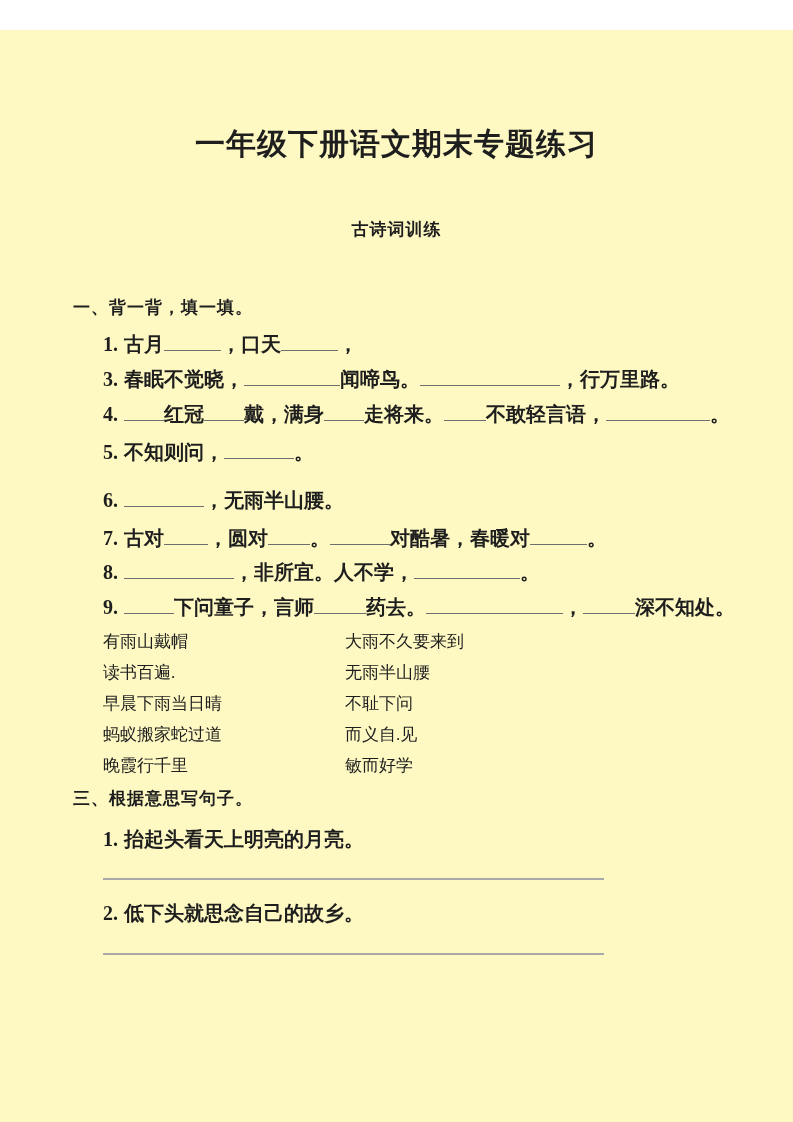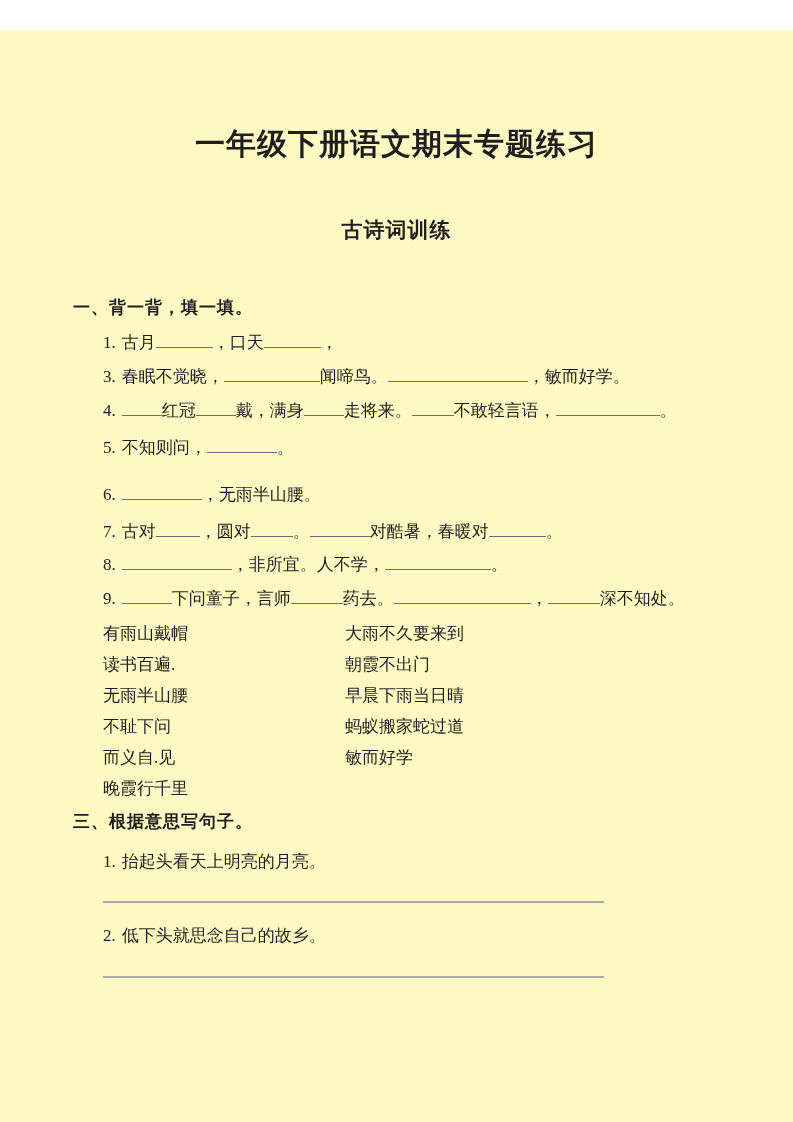--- a/index.html
+++ b/index.html
@@ -1,56 +1,55 @@
 <!DOCTYPE html>
 <html lang="zh"><head>
 <meta charset="utf-8">
 <style>
   html,body{margin:0;padding:0;background:#ffffff;}
   .page{position:relative;width:793px;height:1122px;background:#fef9c3;color:var(--ink,#1e1e1e);
         font-family:"Liberation Serif","DejaVu Serif",serif;overflow:hidden;margin-top:30px;}
   .hei{font-family:"Liberation Sans","DejaVu Sans",sans-serif;}
   .title{padding-top:95px;text-align:center;font-size:30px;line-height:38px;font-weight:bold;letter-spacing:1px;}
-  .subtitle{margin-top:55px;text-align:center;font-size:21px;line-height:24px;font-weight:bold;letter-spacing:1px;}
+  .subtitle{margin-top:55px;text-align:center;font-size:17px;line-height:24px;font-weight:bold;letter-spacing:1px;}
   .sec-heading{margin-left:73px;font-size:17px;line-height:20px;font-weight:bold;letter-spacing:1px;}
-  .fill-line{margin-left:103px;font-size:17px;line-height:22px;white-space:nowrap;}
+  .fill-line{margin-left:103px;font-size:20px;line-height:22px;white-space:nowrap;font-weight:bold;}
   .num{font-family:"Liberation Serif","DejaVu Serif",serif;margin-right:6px;}
   .blank{display:inline-block;height:1em;border-bottom:1px solid var(--blank,#6f6f6f);vertical-align:baseline;}
   .match-grid{margin-left:103px;display:grid;grid-template-columns:242px auto;row-gap:9px;
               font-size:17px;line-height:22px;}
   .answer-line{margin-left:103px;width:501px;height:0;border-bottom:2px solid var(--aline,#a9a9a9);}
 </style>
 </head>
 <body>
 
 <div class="page" style="--ink: #1e1e1e; --blank: #6f6f6f; --aline: #a9a9a9;">
   <div class="title hei">一年级下册语文期末专题练习</div>
   <div class="subtitle hei">古诗词训练</div>
   <div id="content">
       <div class="sec-heading hei" style="margin-top: 56px;">一、背一背，填一填。</div>
       <div class="fill-line" style="margin-top: 12px;"><span class="num">1.</span><span>古月</span><span class="blank" style="width: 57px;"></span><span>，口天</span><span class="blank" style="width: 57px;"></span><span>，</span></div>
-      <div class="fill-line" style="margin-top: 10px;"><span class="num">3.</span><span>春眠不觉晓，</span><span class="blank" style="width: 96px;"></span><span>闻啼鸟。</span><span class="blank" style="width: 140px;"></span><span>，敏而好学。</span></div>
+      <div class="fill-line" style="margin-top: 10px;"><span class="num">3.</span><span>春眠不觉晓，</span><span class="blank" style="width: 96px;"></span><span>闻啼鸟。</span><span class="blank" style="width: 140px;"></span><span>，行万里路。</span></div>
       <div class="fill-line" style="margin-top: 10px;"><span class="num">4.</span><span class="blank" style="width: 40px;"></span><span>红冠</span><span class="blank" style="width: 40px;"></span><span>戴，满身</span><span class="blank" style="width: 40px;"></span><span>走将来。</span><span class="blank" style="width: 42px;"></span><span>不敢轻言语，</span><span class="blank" style="width: 104px;"></span><span>。</span></div>
       <div class="fill-line hei" style="margin-top: 13px;"><span class="num">5.</span><span>不知则问，</span><span class="blank" style="width: 70px;"></span><span>。</span></div>
       <div class="fill-line hei" style="margin-top: 23px;"><span class="num">6.</span><span class="blank" style="width: 80px;"></span><span>，无雨半山腰。</span></div>
       <div class="fill-line" style="margin-top: 13px;"><span class="num">7.</span><span>古对</span><span class="blank" style="width: 44px;"></span><span>，圆对</span><span class="blank" style="width: 42px;"></span><span>。</span><span class="blank" style="width: 60px;"></span><span>对酷暑，春暖对</span><span class="blank" style="width: 57px;"></span><span>。</span></div>
       <div class="fill-line" style="margin-top: 9px;"><span class="num">8.</span><span class="blank" style="width: 110px;"></span><span>，非所宜。人不学，</span><span class="blank" style="width: 106px;"></span><span>。</span></div>
       <div class="fill-line" style="margin-top: 10px;"><span class="num">9.</span><span class="blank" style="width: 50px;"></span><span>下问童子，言师</span><span class="blank" style="width: 52px;"></span><span>药去。</span><span class="blank" style="width: 137px;"></span><span>，</span><span class="blank" style="width: 52px;"></span><span>深不知处。</span></div>
       <div class="match-grid" style="margin-top: 13px;">
         <span>有雨山戴帽</span>
         <span>大雨不久要来到</span>
         <span>读书百遍.</span>
-        <span>朝霞不出门</span>
         <span>无雨半山腰</span>
         <span>早晨下雨当日晴</span>
         <span>不耻下问</span>
         <span>蚂蚁搬家蛇过道</span>
         <span>而义自.见</span>
+        <span>晚霞行千里</span>
         <span>敏而好学</span>
-        <span>晚霞行千里</span>
       </div>
       <div class="sec-heading hei" style="margin-top: 12px;">三、根据意思写句子。</div>
       <div class="fill-line hei" style="margin-top: 19px;"><span class="num">1.</span><span>抬起头看天上明亮的月亮。</span></div>
       <div class="answer-line" style="margin-top: 28px;"></div>
       <div class="fill-line hei" style="margin-top: 22px;"><span class="num">2.</span><span>低下头就思念自己的故乡。</span></div>
       <div class="answer-line" style="margin-top: 29px;"></div>
     </div>
 </div>
 
 </body></html>

